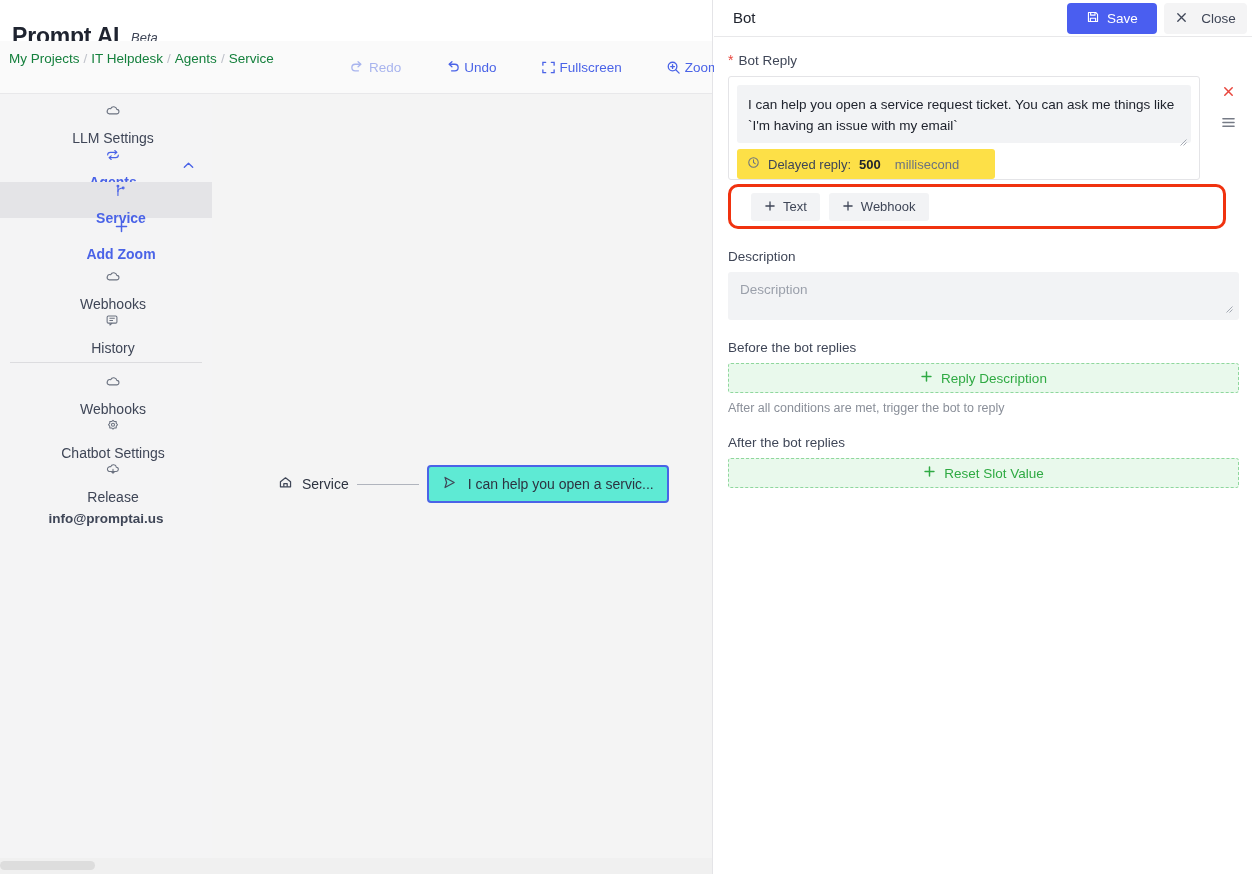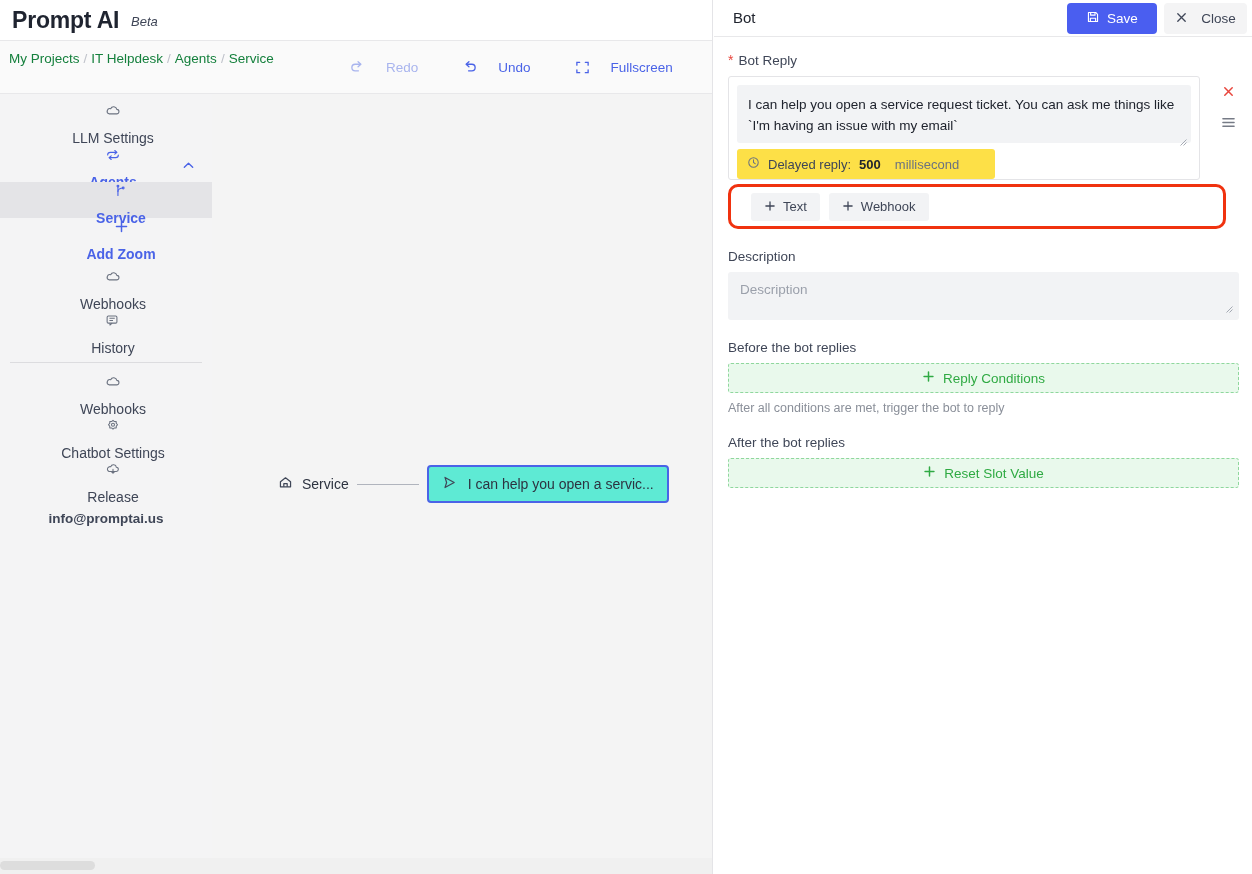--- a/index.html
+++ b/index.html
@@ -14,21 +14,21 @@
   
   .left-region {
     position: absolute; left: 0; top: 0;
     width: 713px; height: 874px;
     background: #ffffff;
     border-right: 1px solid #e4e4e7;
   }
 
   
   .brandbar {
-    position: absolute; left: 0; top: 0; width: 712px; height: 41px;
+    position: absolute; left: 0; top: 16px; width: 712px; height: 41px;
     background: #ffffff;
     border-bottom: 1px solid #e8e8ea;
   }
   .brand-title {
     position: absolute; left: 12px; top: 7px;
     font-size: 23px; font-weight: bold; color: #1f2430;
     letter-spacing: -0.2px;
   }
   .brand-beta {
     position: absolute; left: 131px; top: 14px;
@@ -46,21 +46,21 @@
     font-size: 13.5px; color: #3f4657; line-height: 21px;
   }
   .crumbs .sep { color: #bfc2ca; margin: 0 4px; }
   .crumb { color: #15803d; }
 
   .toolbar {
     position: absolute; left: 340px; top: 0; height: 53px;
     display: flex; align-items: center; gap: 0px;
   }
   .tb-btn {
-    display: flex; align-items: center; gap: 21px;
+    display: flex; align-items: center; gap: 4px;
     padding: 4px 10px; font-size: 13.5px;
     color: #4a63e7; background: transparent; border: none;
     font-family: inherit; cursor: pointer; white-space: nowrap;
   }
   .tb-btn.disabled { color: #a8b4ee; cursor: default; }
   .tb-btn svg { display: block; }
   .tb-gap { width: 24px; }
 
   
   .sidebar {
@@ -527,21 +527,21 @@
         </span>
       </div>
 
       <div class="section-label">Before the bot replies</div>
       <button class="green-btn">
         <span>
           <svg width="13" height="13" viewBox="0 0 14 14" fill="none" stroke="#2faa43" stroke-width="1.6" stroke-linecap="round">
               <path d="M7 2.2v9.6M2.2 7h9.6"></path>
             </svg>
         </span>
-        <span>Reply Conditions</span>
+        <span>Reply Description</span>
       </button>
       <div class="hint">After all conditions are met, trigger the bot to reply</div>
 
       <div class="section-label">After the bot replies</div>
       <button class="green-btn">
         <span>
           <svg width="13" height="13" viewBox="0 0 14 14" fill="none" stroke="#2faa43" stroke-width="1.6" stroke-linecap="round">
               <path d="M7 2.2v9.6M2.2 7h9.6"></path>
             </svg>
         </span>

